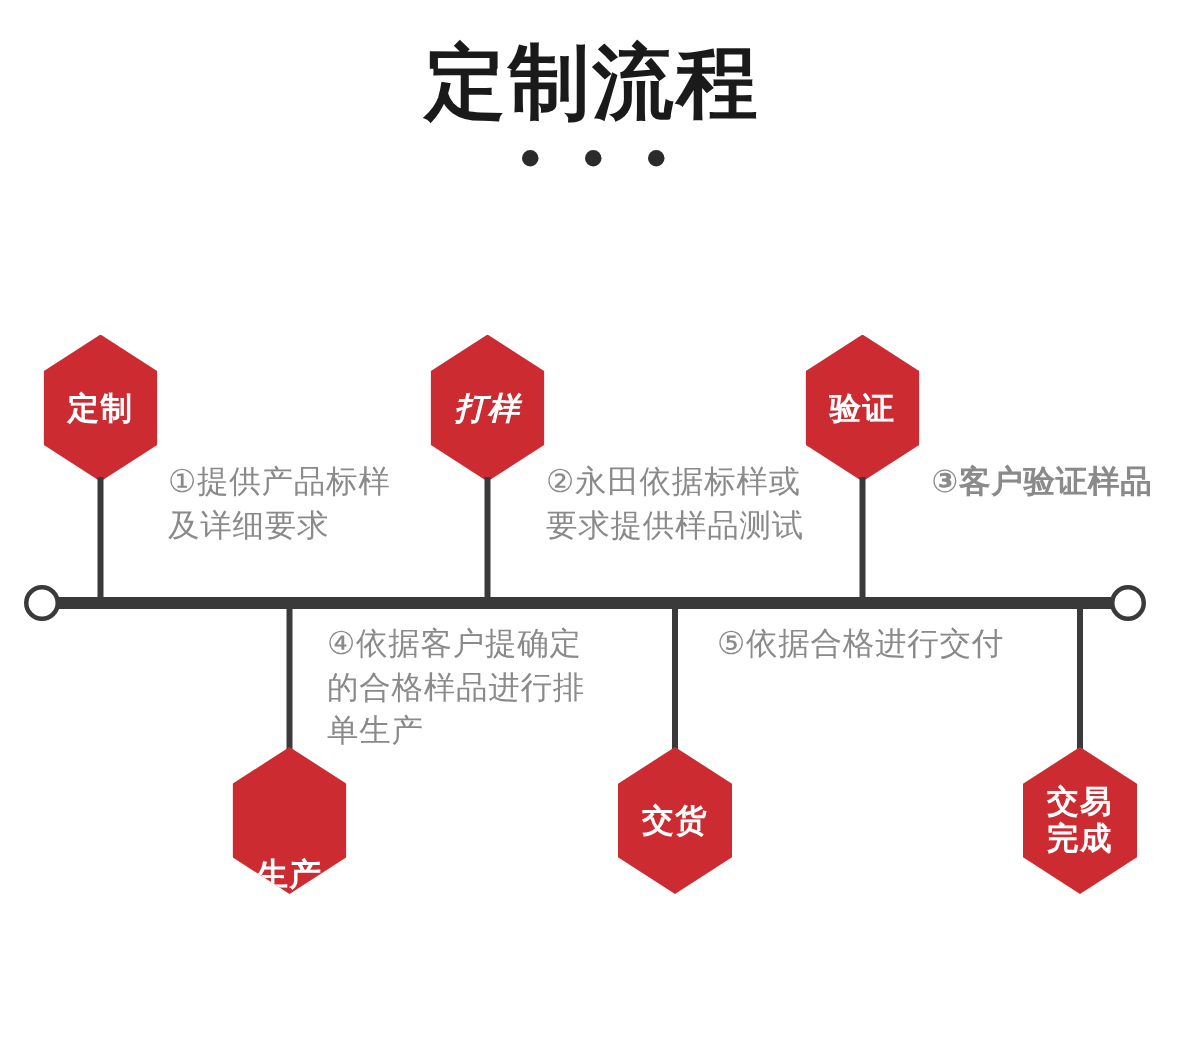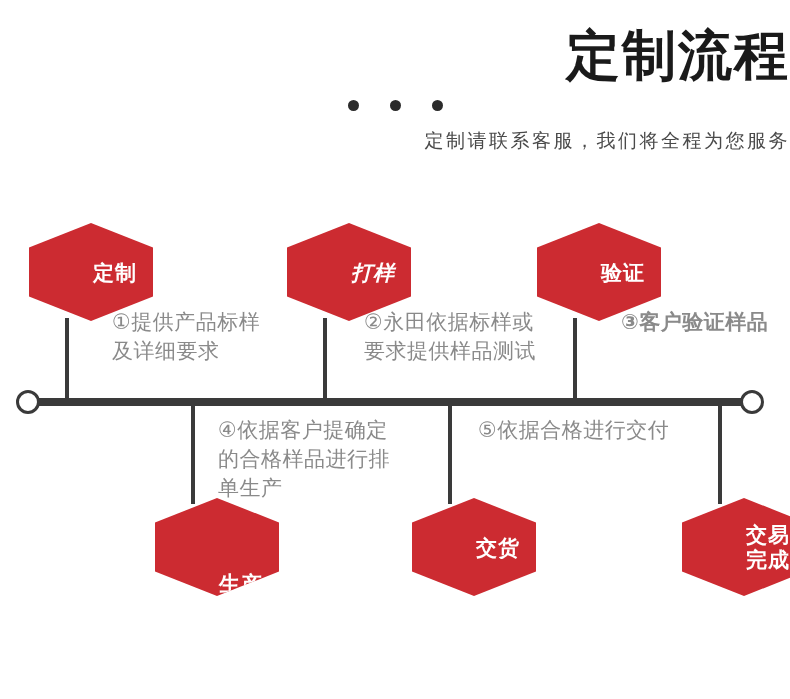--- a/index.html
+++ b/index.html
@@ -17,21 +17,21 @@
     background: #ffffff;
     overflow: hidden;
   }
 
   
   .header {
     position: absolute;
     left: 0;
     top: 0;
     width: 790px;
-    text-align: right;
+    text-align: center;
   }
   .page-title {
     margin: 0;
     padding-top: 24px;
     font-size: 54px;
     line-height: 62px;
     font-weight: bold;
     color: #1a1a1a;
     letter-spacing: 2px;
   }
@@ -86,21 +86,20 @@
   .hex {
     position: absolute;
     width: 76px;
     height: 98px;
     background: #CC2B31;
     -webkit-clip-path: polygon(50% 0%, 100% 25%, 100% 75%, 50% 100%, 0% 75%, 0% 25%);
     clip-path: polygon(50% 0%, 100% 25%, 100% 75%, 50% 100%, 0% 75%, 0% 25%);
     display: flex;
     align-items: center;
     justify-content: center;
-    padding-left: 48px;
   }
   .hex-label {
     color: #ffffff;
     font-size: 21px;
     line-height: 25px;
     font-weight: bold;
     text-align: center;
     letter-spacing: 1px;
     white-space: pre-line;
   }
@@ -123,21 +122,20 @@
 
 <div id="stage">
 
   <div class="header">
     <h1 class="page-title">定制流程</h1>
     <div class="dots">
       <span class="dot"></span>
       <span class="dot"></span>
       <span class="dot"></span>
     </div>
-    <p class="subtitle">定制请联系客服，我们将全程为您服务</p>
   </div>
 
   <div class="axis"></div>
   <div class="end-cap left"></div>
   <div class="end-cap right"></div>
 
   <div class="node">
     <div class="hex" style="left:29px; top:223px;">
       <span class="hex-label">定制</span>
     </div>

